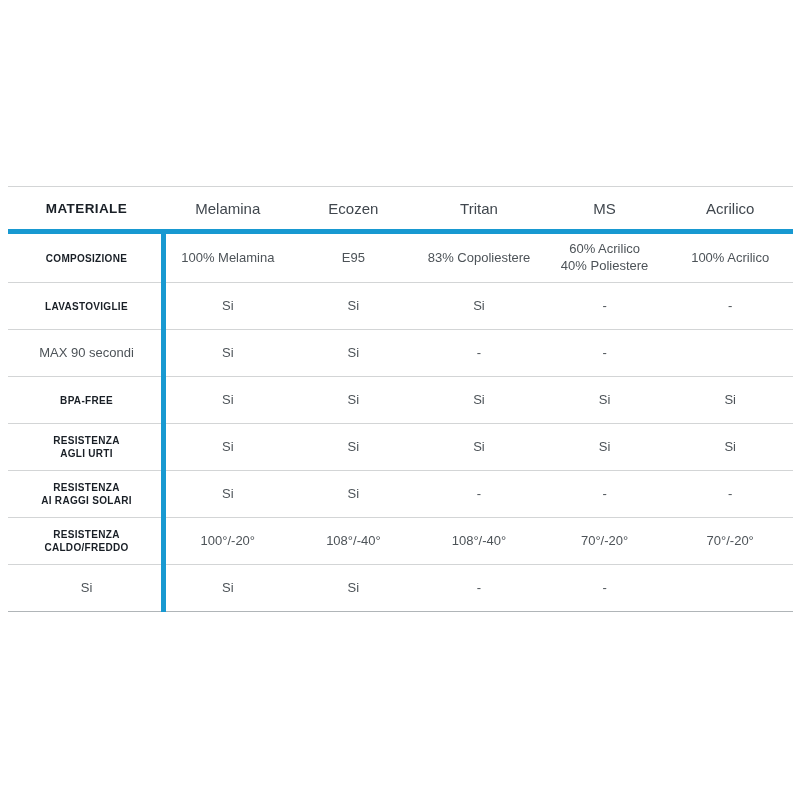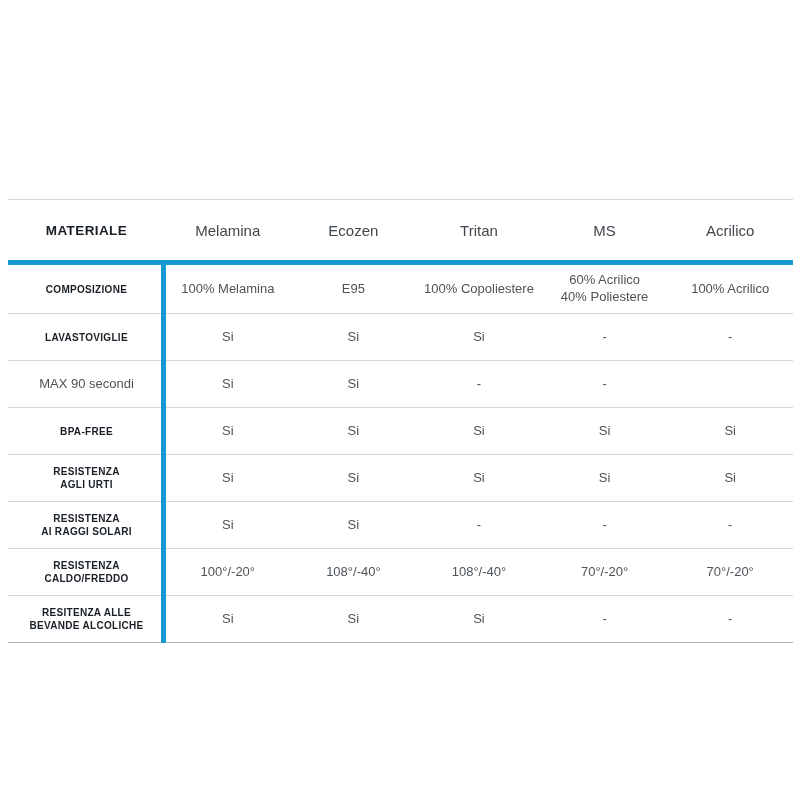--- a/index.html
+++ b/index.html
@@ -22,24 +22,23 @@
   .page { position: absolute; inset: 0; background: #ffffff; }
   .comparison-table {
     position: absolute;
     left: 8px;
     top: 186px;
     width: 785px;
   }
   .header-row {
     display: grid;
     grid-template-columns: 157px repeat(5, 1fr);
-    height: 61px;
+    height: 43px;
     border-top: 1px solid var(--border);
     align-items: center;
-    margin-top: 13px;
   }
   .header-label {
     font-weight: 700;
     font-size: 13.5px;
     letter-spacing: 0.4px;
     color: var(--label);
     text-align: center;
   }
   .col-header {
     font-size: 15px;
@@ -102,21 +101,21 @@
 
     <div class="accent-bar"></div>
 
     <div class="table-body">
       <div class="v-divider"></div>
 
       <div class="body-row tall">
         <div class="row-label">COMPOSIZIONE</div>
         <div class="cell">100% Melamina</div>
         <div class="cell">E95</div>
-        <div class="cell">100% Copoliestere</div>
+        <div class="cell">83% Copoliestere</div>
         <div class="cell">60% Acrilico
 40% Poliestere</div>
         <div class="cell">100% Acrilico</div>
       </div>
 
       <div class="body-row">
         <div class="row-label">LAVASTOVIGLIE</div>
         <div class="cell">Si</div>
         <div class="cell">Si</div>
         <div class="cell">Si</div>
@@ -165,22 +164,20 @@
         <div class="row-label">RESISTENZA
 CALDO/FREDDO</div>
         <div class="cell">100°/-20°</div>
         <div class="cell">108°/-40°</div>
         <div class="cell">108°/-40°</div>
         <div class="cell">70°/-20°</div>
         <div class="cell">70°/-20°</div>
       </div>
 
       <div class="body-row">
-        <div class="row-label">RESITENZA ALLE
-BEVANDE ALCOLICHE</div>
         <div class="cell">Si</div>
         <div class="cell">Si</div>
         <div class="cell">Si</div>
         <div class="cell">-</div>
         <div class="cell">-</div>
       </div>
 
     </div>
   </div>
 </div>

